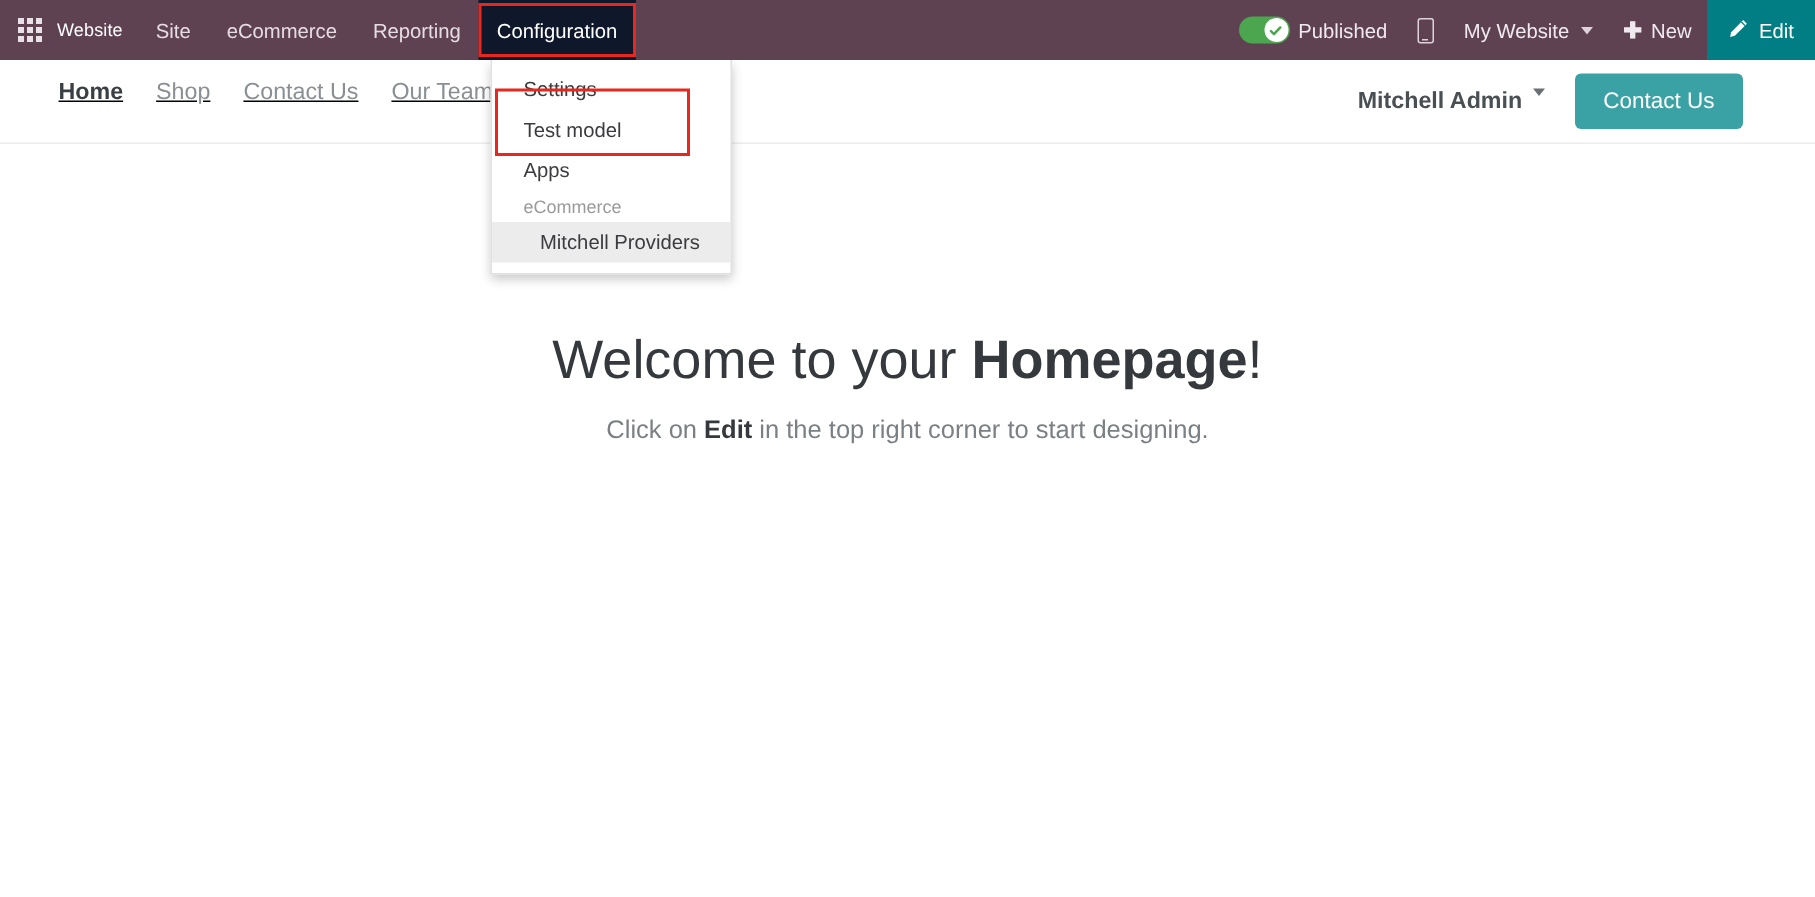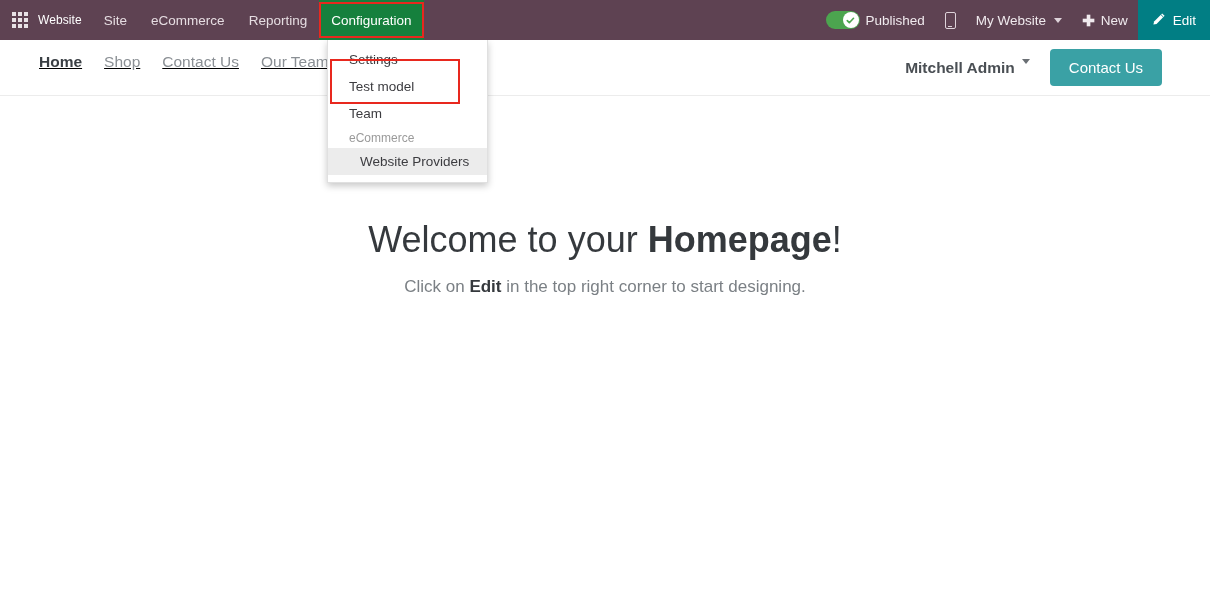--- a/index.html
+++ b/index.html
@@ -35,21 +35,21 @@
     letter-spacing: .1px;
   }
   .menu-item {
     display: flex; align-items: center;
     padding: 13px 12px;
     font-size: 13.5px;
     color: #e6dde2;
     white-space: nowrap;
     cursor: pointer;
   }
-  .menu-item.active { background: #15803d; color: #ffffff; }
+  .menu-item.active { background: #0f172a; color: #ffffff; }
   .menu-item.highlighted { position: relative; }
   .menu-item.highlighted::after {
     content: ""; position: absolute;
     left: 0; top: 2px; right: 0; bottom: 2px;
     border: 2px solid #e8281e; pointer-events: none;
   }
   .bar-right {
     margin-left: auto; display: flex; align-items: stretch;
   }
   .bar-right .cell {
@@ -262,23 +262,23 @@
       </span>
       <span>Edit</span>
     </div>
 
   </div>
 </div>
 
 <div class="dropdown">
   <div class="dd-item">Settings</div>
   <div class="dd-item">Test model</div>
-  <div class="dd-item">Team</div>
+  <div class="dd-item">Apps</div>
   <div class="dd-section">eCommerce</div>
-  <div class="dd-item sub hovered">Website Providers</div>
+  <div class="dd-item sub hovered">Mitchell Providers</div>
 </div>
 <div class="dd-highlight"></div>
 
 <div class="site-header">
 
 
   <nav class="site-nav">
     <a class="active">Home</a>
     <a>Shop</a>
     <a>Contact Us</a>

